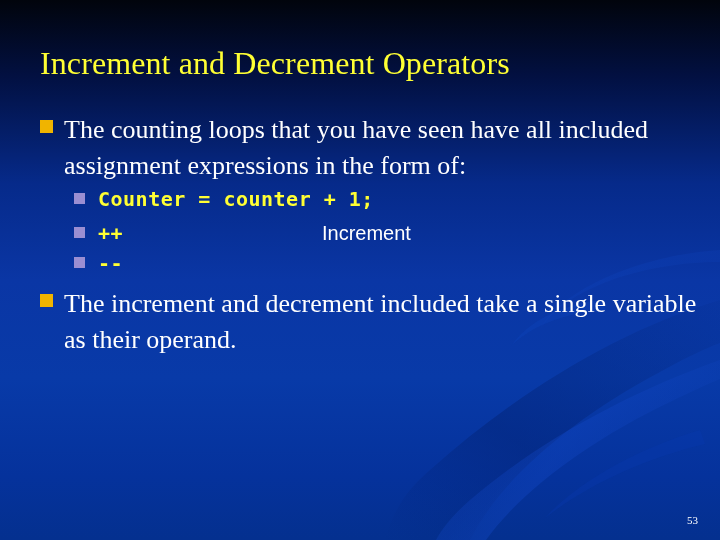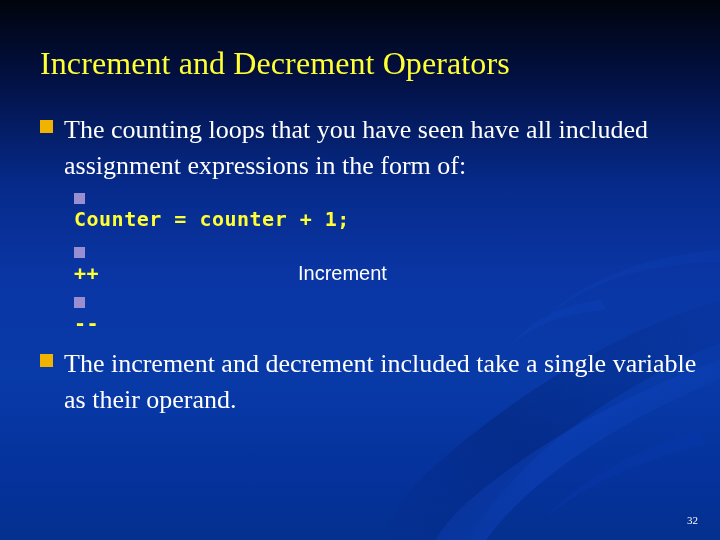--- a/index.html
+++ b/index.html
@@ -72,21 +72,20 @@
   .lvl1 .content {
     flex: 1 1 auto;
     color: #ffffff;
     font-size: 26px;
     line-height: 36px;
   }
 
   
   .lvl2 {
     margin-left: 34px;
-    flex-direction: column;
   }
   .lvl2 .marker {
     flex: 0 0 auto;
     width: 11px;
     height: 11px;
     background: #9a8ed2;
     margin-top: 9px;
     margin-right: 13px;
   }
   .lvl2 .content {
@@ -199,15 +198,15 @@
 
     <div class="sec-gap-lg"></div>
 
     <div class="bullet-row lvl1">
       <span class="marker"></span>
       <span class="content">The increment and decrement included take a single variable as their operand.</span>
     </div>
 
   </div>
 
-  <div id="page-num">32</div>
+  <div id="page-num">53</div>
 
 </div>
 
 </body></html>

